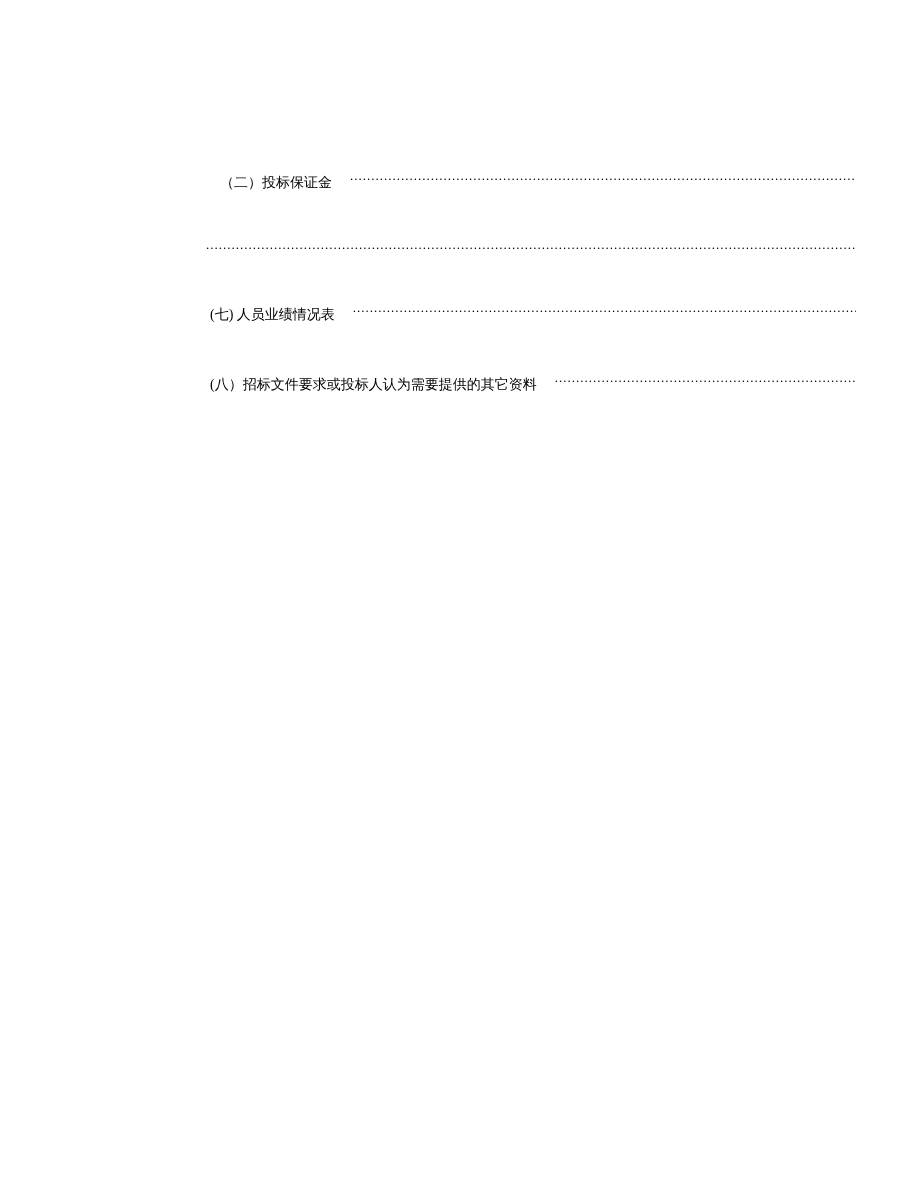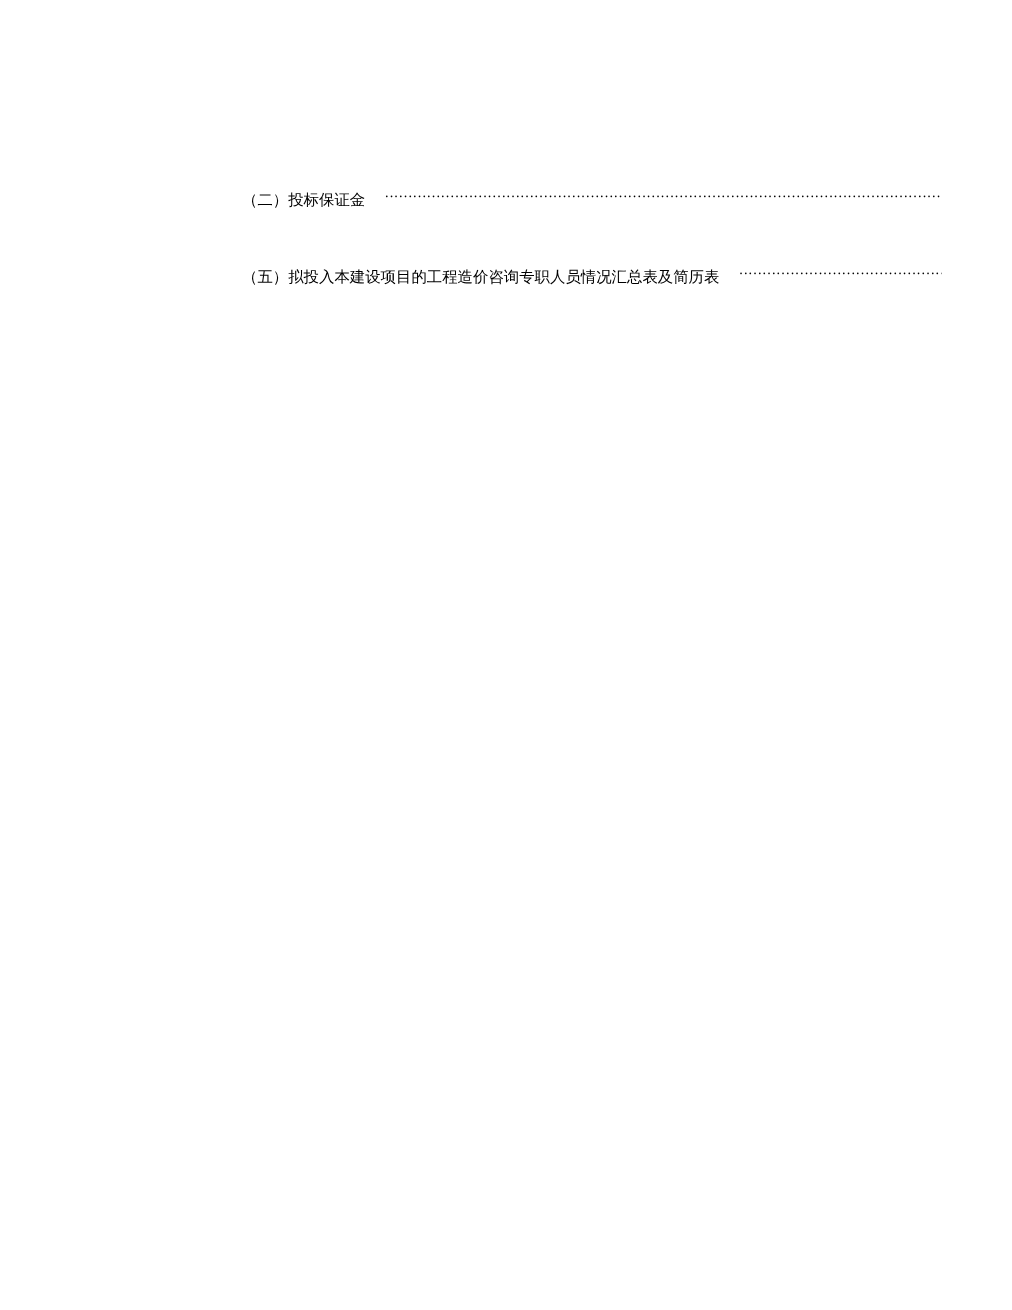--- a/index.html
+++ b/index.html
@@ -52,16 +52,23 @@
   </style>
 </head>
 <body>
 
 <div class="toc-list">
   <div class="toc-item indent">
     <span class="toc-label">（二）投标保证金</span>
     <span class="toc-leader"></span>
   </div>
   <div class="toc-item indent">
-    <span class="toc-label">（五）拟投入本建设项目的工程造价咨询专职人员情况汇总表及简历表</span>
+    <span class="toc-leader"></span>
+  </div>
+  <div class="toc-item">
+    <span class="toc-label">(七) 人员业绩情况表</span>
+    <span class="toc-leader"></span>
+  </div>
+  <div class="toc-item">
+    <span class="toc-label">(八）招标文件要求或投标人认为需要提供的其它资料</span>
     <span class="toc-leader"></span>
   </div>
 </div>
 
 </body></html>

